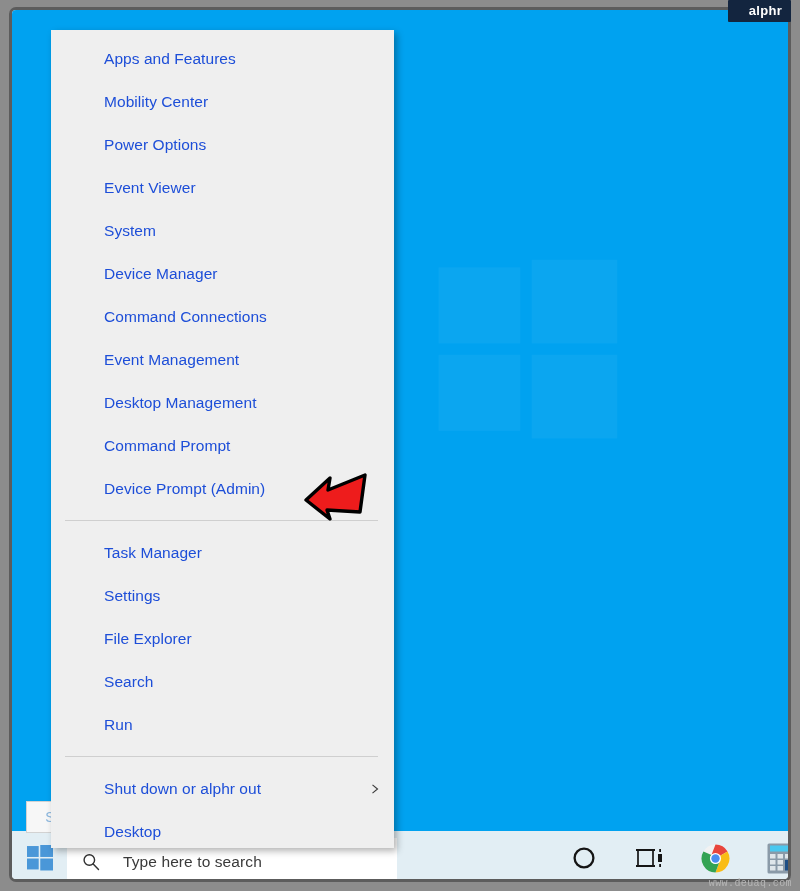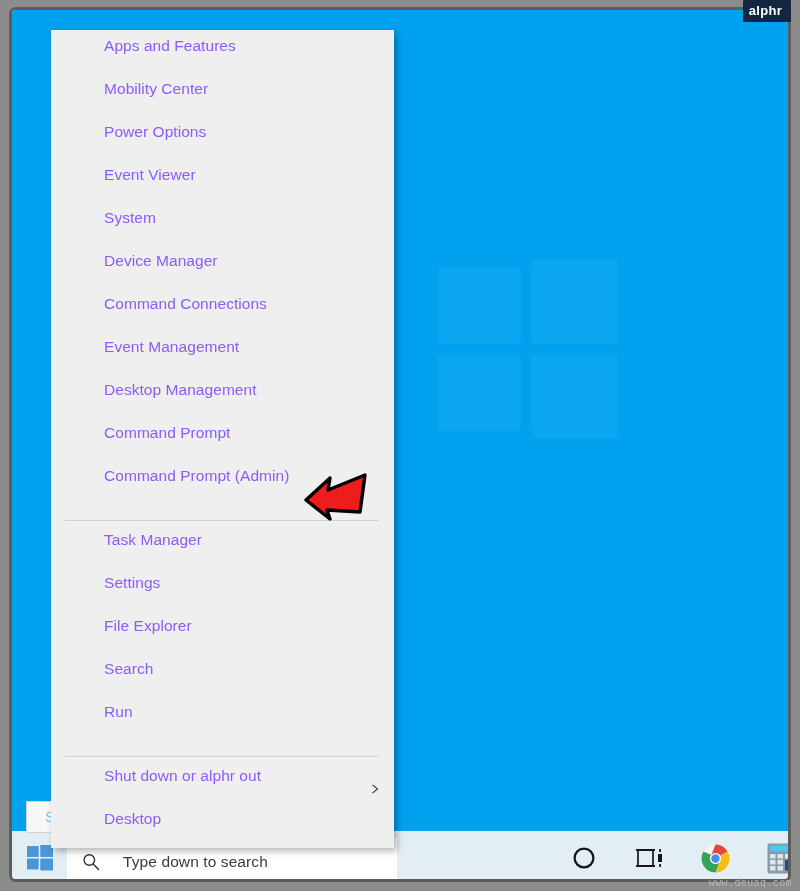--- a/index.html
+++ b/index.html
@@ -105,25 +105,25 @@
     height:818px;
     background:#efefef;
     z-index:6;
     box-shadow:3px 3px 7px rgba(0,0,0,.30);
     padding-top:7px;
     box-sizing:border-box;
   }
   .menu-item{
     height:43px;
     display:flex;
-    align-items:flex-start;
+    align-items:center;
     padding-left:53px;
     padding-right:18px;
     font-size:15.5px;
-    color:#8b5cf6;
+    color:#1d4ed8;
     letter-spacing:.05px;
     box-sizing:border-box;
     position:relative;
     white-space:nowrap;
   }
   .menu-item .chev{
     position:absolute;
     right:14px;
     top:50%;
     transform:translateY(-50%);
@@ -144,21 +144,21 @@
   }
 
   
   #alphr-logo{
     position:absolute;
     right:9px; top:0px;
     background:#13253f;
     color:#ffffff;
     font-size:13px;
     font-weight:bold;
-    padding:3px 9px 4px 6px;
+    padding:3px 9px 4px 21px;
     letter-spacing:.3px;
     z-index:12;
     border-radius:1px;
   }
   #site-watermark{
     position:absolute;
     right:8px; bottom:2px;
     font-size:10px;
     color:#b6b6b6;
     letter-spacing:.4px;
@@ -193,21 +193,21 @@
         <rect x="0" y="52" width="45" height="42" fill="#4a97d8"></rect>
         <rect x="51" y="52" width="49" height="46" fill="#4a97d8"></rect>
       </svg>
     </div>
 
     <div id="search-box">
       <svg id="search-icon" viewBox="0 0 24 24">
         <circle cx="10" cy="9.5" r="6.3" fill="none" stroke="#303030" stroke-width="1.7"></circle>
         <line x1="14.6" y1="14.3" x2="21" y2="21" stroke="#303030" stroke-width="1.7" stroke-linecap="round"></line>
       </svg>
-      <span id="search-placeholder">Type down to search</span>
+      <span id="search-placeholder">Type here to search</span>
     </div>
 
     <div class="tb-icon" id="tb-cortana">
       <svg width="26" height="26" viewBox="0 0 26 26">
         <circle cx="13" cy="13" r="9.4" fill="none" stroke="#151515" stroke-width="2.3"></circle>
       </svg>
     </div>
 
     <div class="tb-icon" id="tb-taskview">
       <svg width="30" height="24" viewBox="0 0 30 24">
@@ -273,21 +273,21 @@
     <div class="menu-item">
       <span>Event Management</span>
     </div>
     <div class="menu-item">
       <span>Desktop Management</span>
     </div>
     <div class="menu-item">
       <span>Command Prompt</span>
     </div>
     <div class="menu-item">
-      <span>Command Prompt (Admin)</span>
+      <span>Device Prompt (Admin)</span>
     </div>
 
     <div class="menu-sep"></div>
 
     <div class="menu-item">
       <span>Task Manager</span>
     </div>
     <div class="menu-item">
       <span>Settings</span>
     </div>

